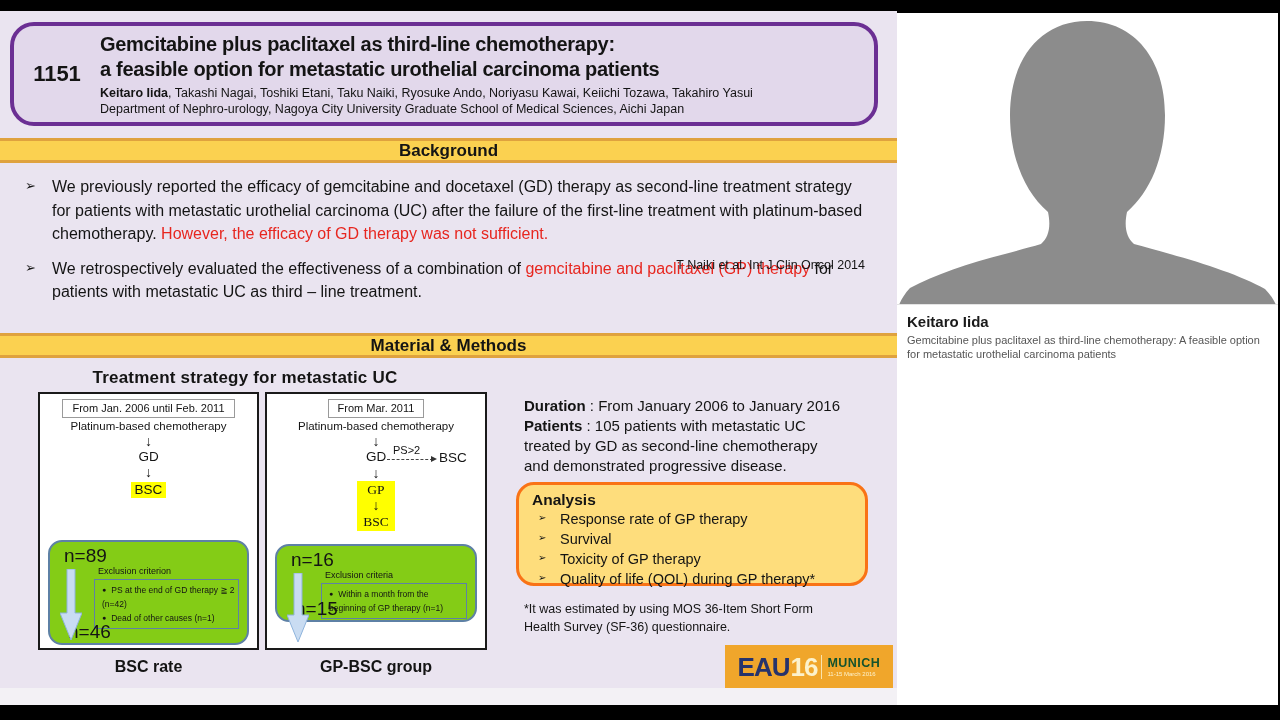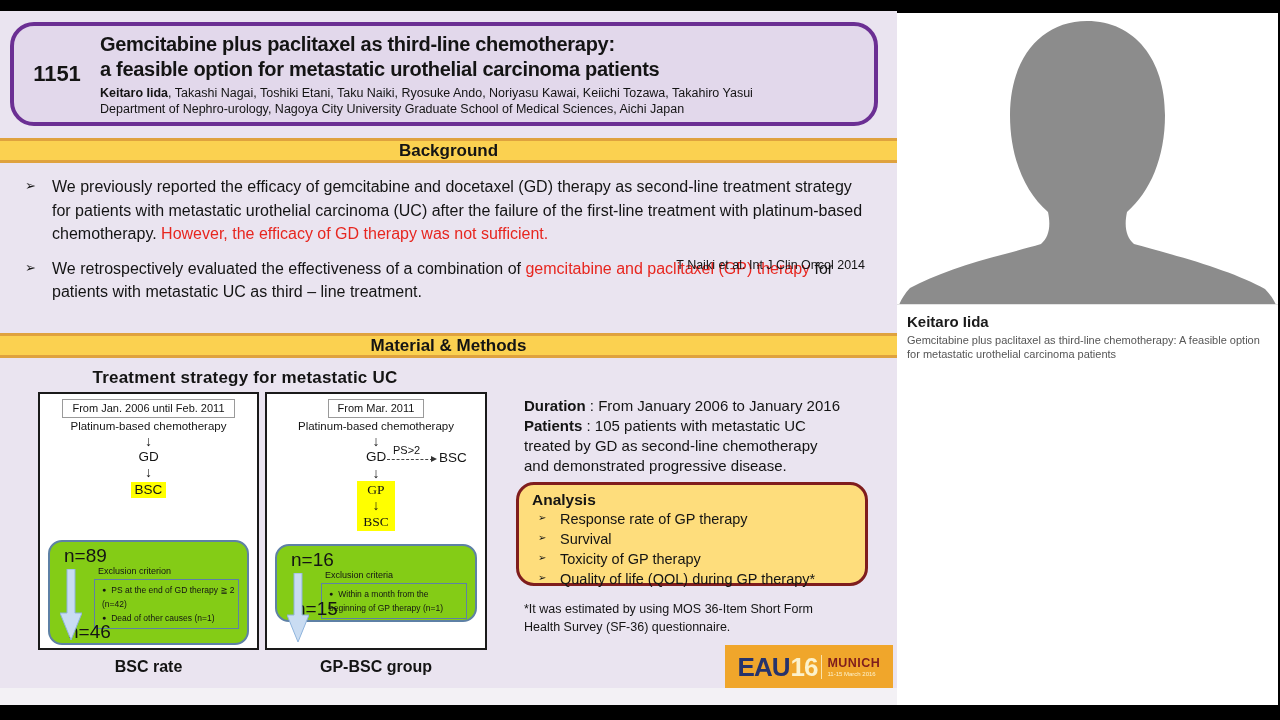--- a/index.html
+++ b/index.html
@@ -69,35 +69,35 @@
   .big-arrow { position:absolute; left:10px; top:27px; }
 
   .group-label { position:absolute; top:647px; text-align:center; font-size:16px; font-weight:bold; }
   .gl-left  { left:38px;  width:221px; }
   .gl-right { left:265px; width:222px; }
 
   .mm-text { position:absolute; left:524px; top:385px; width:370px; font-size:15px; line-height:20px; }
   .mm-text b { font-weight:bold; }
 
   .analysis-box { position:absolute; left:516px; top:471px; width:352px; height:104px;
-                  background:#FEDD7C; border:3px solid #7f1d1d; border-radius:18px;
+                  background:#FEDD7C; border:3px solid #f97316; border-radius:18px;
                   padding:5px 8px 0 13px; }
   .analysis-title { font-size:15.5px; font-weight:bold; line-height:19px; }
   .analysis-item { display:flex; }
   .analysis-item .mk { width:28px; font-size:10px; padding:3px 0 0 6px; flex:none; }
   .analysis-item .tx { font-size:14.5px; line-height:20px; }
 
   .footnote { position:absolute; left:524px; top:589px; font-size:12.5px; line-height:18px; }
 
   .eau-logo { position:absolute; left:725px; top:634px; width:168px; height:44px; background:#F0A62B;
               display:flex; align-items:center; justify-content:center; }
   .eau-word { font-size:26px; font-weight:bold; color:#26336B; letter-spacing:-1px; }
   .eau-year { font-size:26px; font-weight:bold; color:#FCF2CC; margin-left:1px; letter-spacing:-1px; }
   .eau-sep { width:1px; height:24px; background:#FCF2CC; opacity:.8; margin:0 5px 0 4px; }
-  .eau-city { font-size:12.5px; font-weight:bold; color:#7f1d1d; letter-spacing:.5px; line-height:13px; }
+  .eau-city { font-size:12.5px; font-weight:bold; color:#14532d; letter-spacing:.5px; line-height:13px; }
   .eau-dates { font-size:6px; color:#FCF2CC; line-height:8px; }
 
   
   .right-panel { position:absolute; left:897px; top:13px; width:381px; height:692px; background:#fff; }
   .photo { position:relative; width:100%; height:292px; overflow:hidden; border-bottom:1px solid #E4E4E4; background:#fff; }
   .speaker-info { padding:7px 10px 0 10px; }
   .speaker-name { font-size:15px; font-weight:bold; color:#1a1a1a; line-height:19px; }
   .speaker-desc { font-size:11px; color:#555; line-height:14px; margin-top:2px; }
 </style>
 </head>

